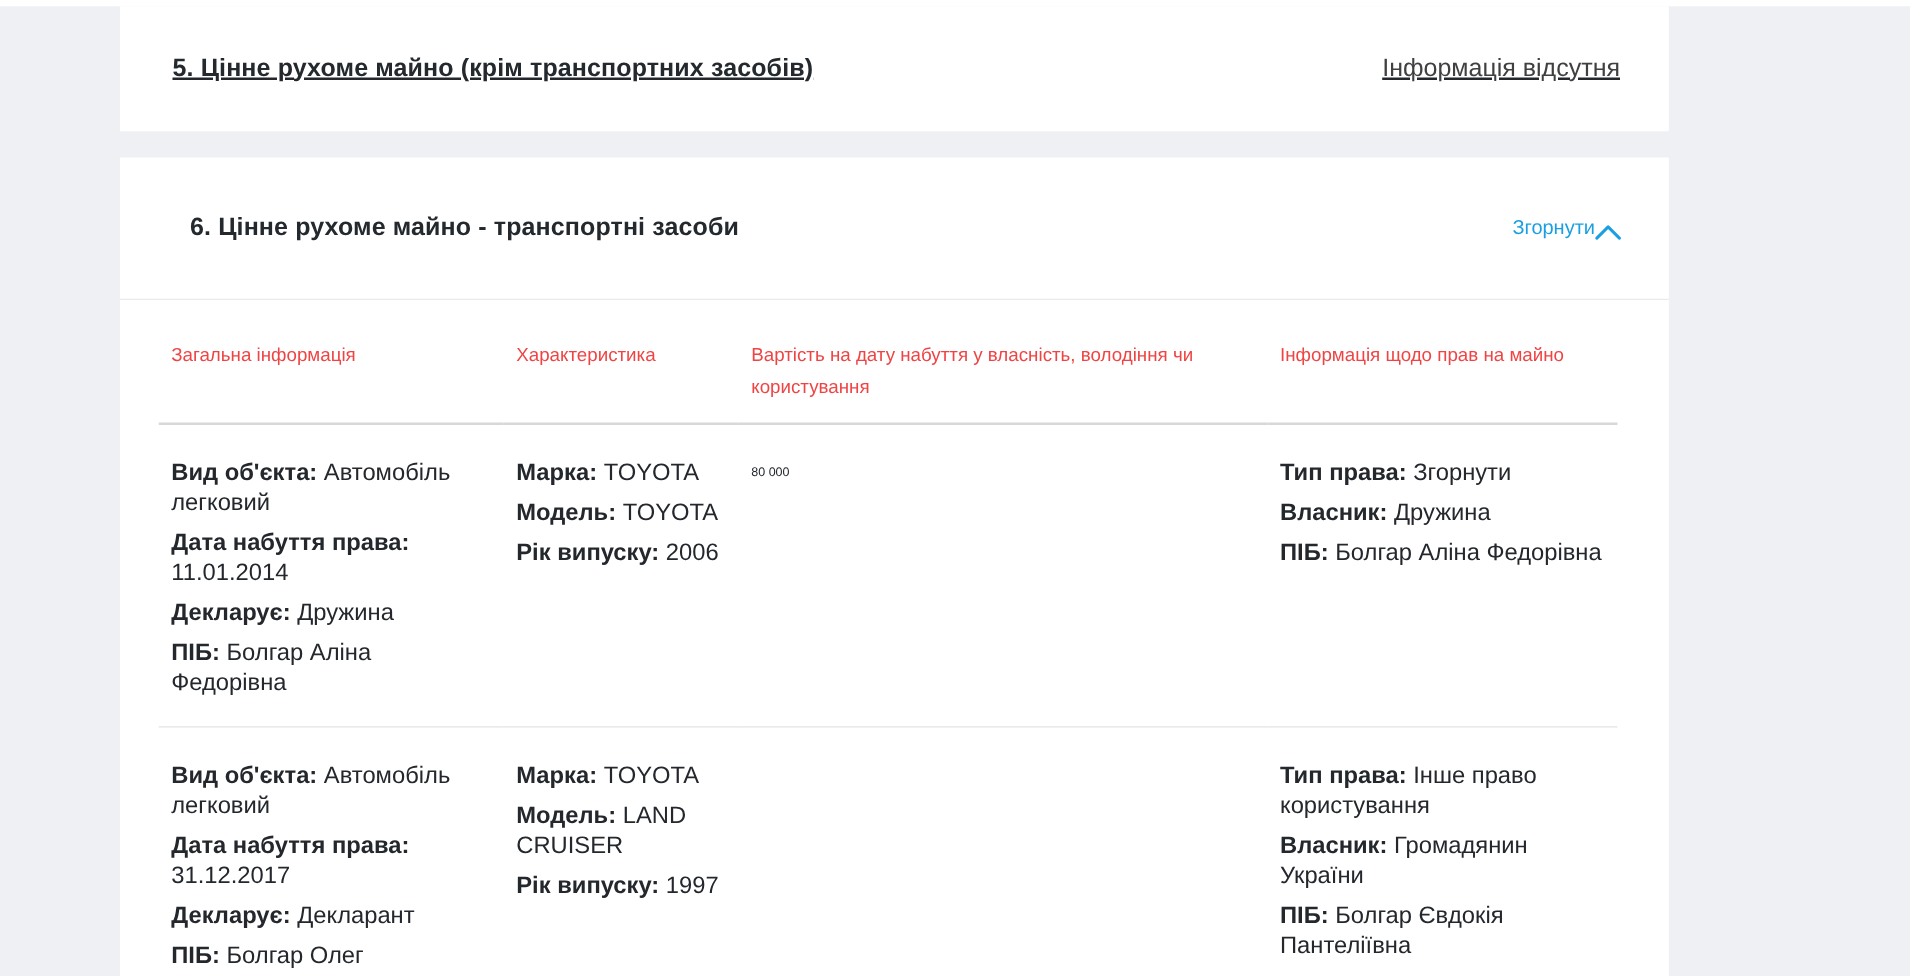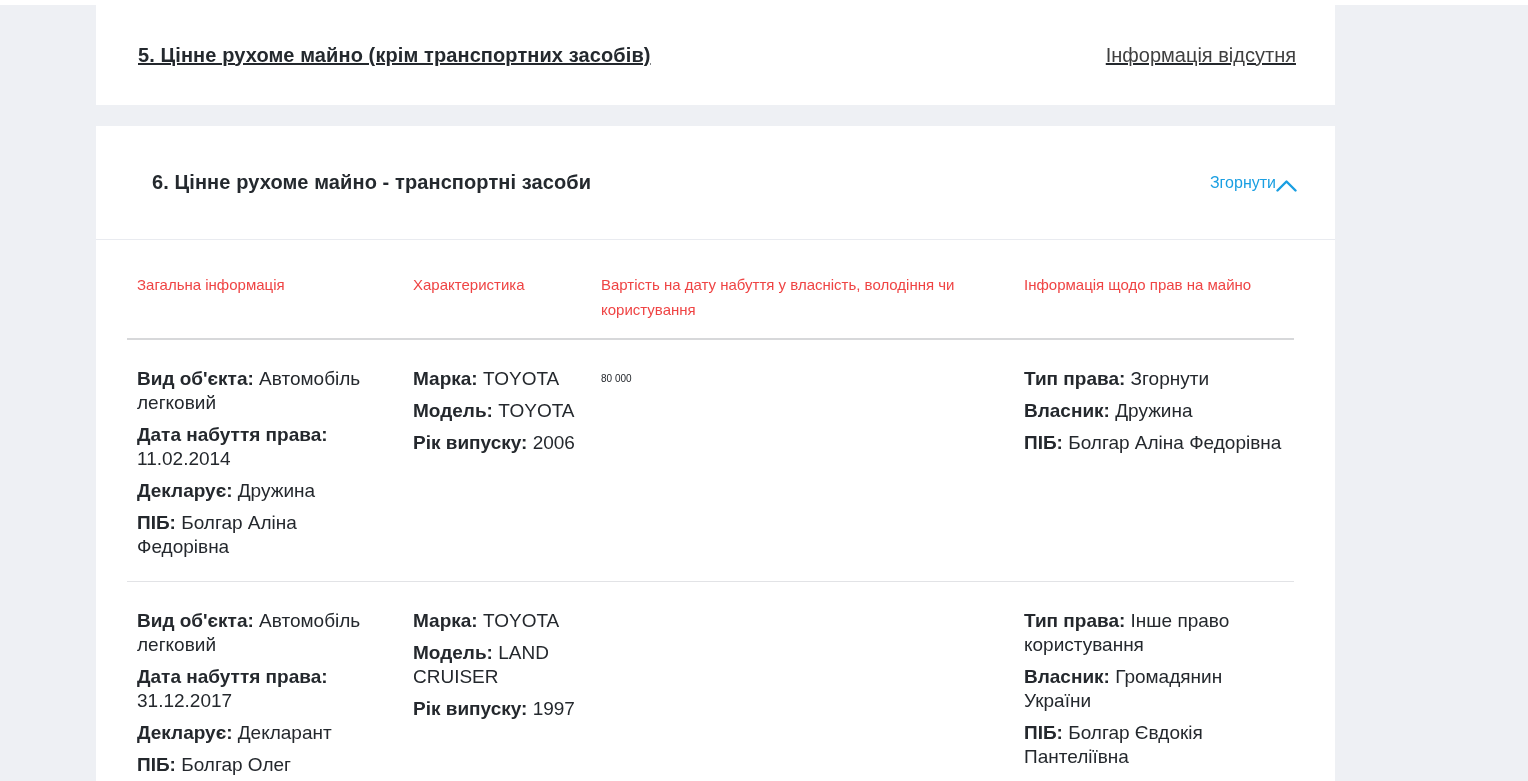--- a/index.html
+++ b/index.html
@@ -127,21 +127,21 @@
           <td>Характеристика</td>
           <td>Вартість на дату набуття у власність, володіння чи користування</td>
           <td>Інформація щодо прав на майно</td>
         </tr>
       </thead>
       <tbody>
 
         <tr class="row1">
           <td>
             <p class="field"><span class="lbl">Вид об'єкта:</span> <span>Автомобіль легковий</span></p>
-            <p class="field"><span class="lbl">Дата набуття права:</span> <span>11.02.2014</span></p>
+            <p class="field"><span class="lbl">Дата набуття права:</span> <span>11.01.2014</span></p>
             <p class="field"><span class="lbl">Декларує:</span> <span>Дружина</span></p>
             <p class="field"><span class="lbl">ПІБ:</span> <span>Болгар Аліна Федорівна</span></p>
           </td>
           <td>
             <p class="field"><span class="lbl">Марка:</span> <span>TOYOTA</span></p>
             <p class="field"><span class="lbl">Модель:</span> <span>TOYOTA</span></p>
             <p class="field"><span class="lbl">Рік випуску:</span> <span>2006</span></p>
           </td>
           <td class="amount">80 000</td>
           <td>

